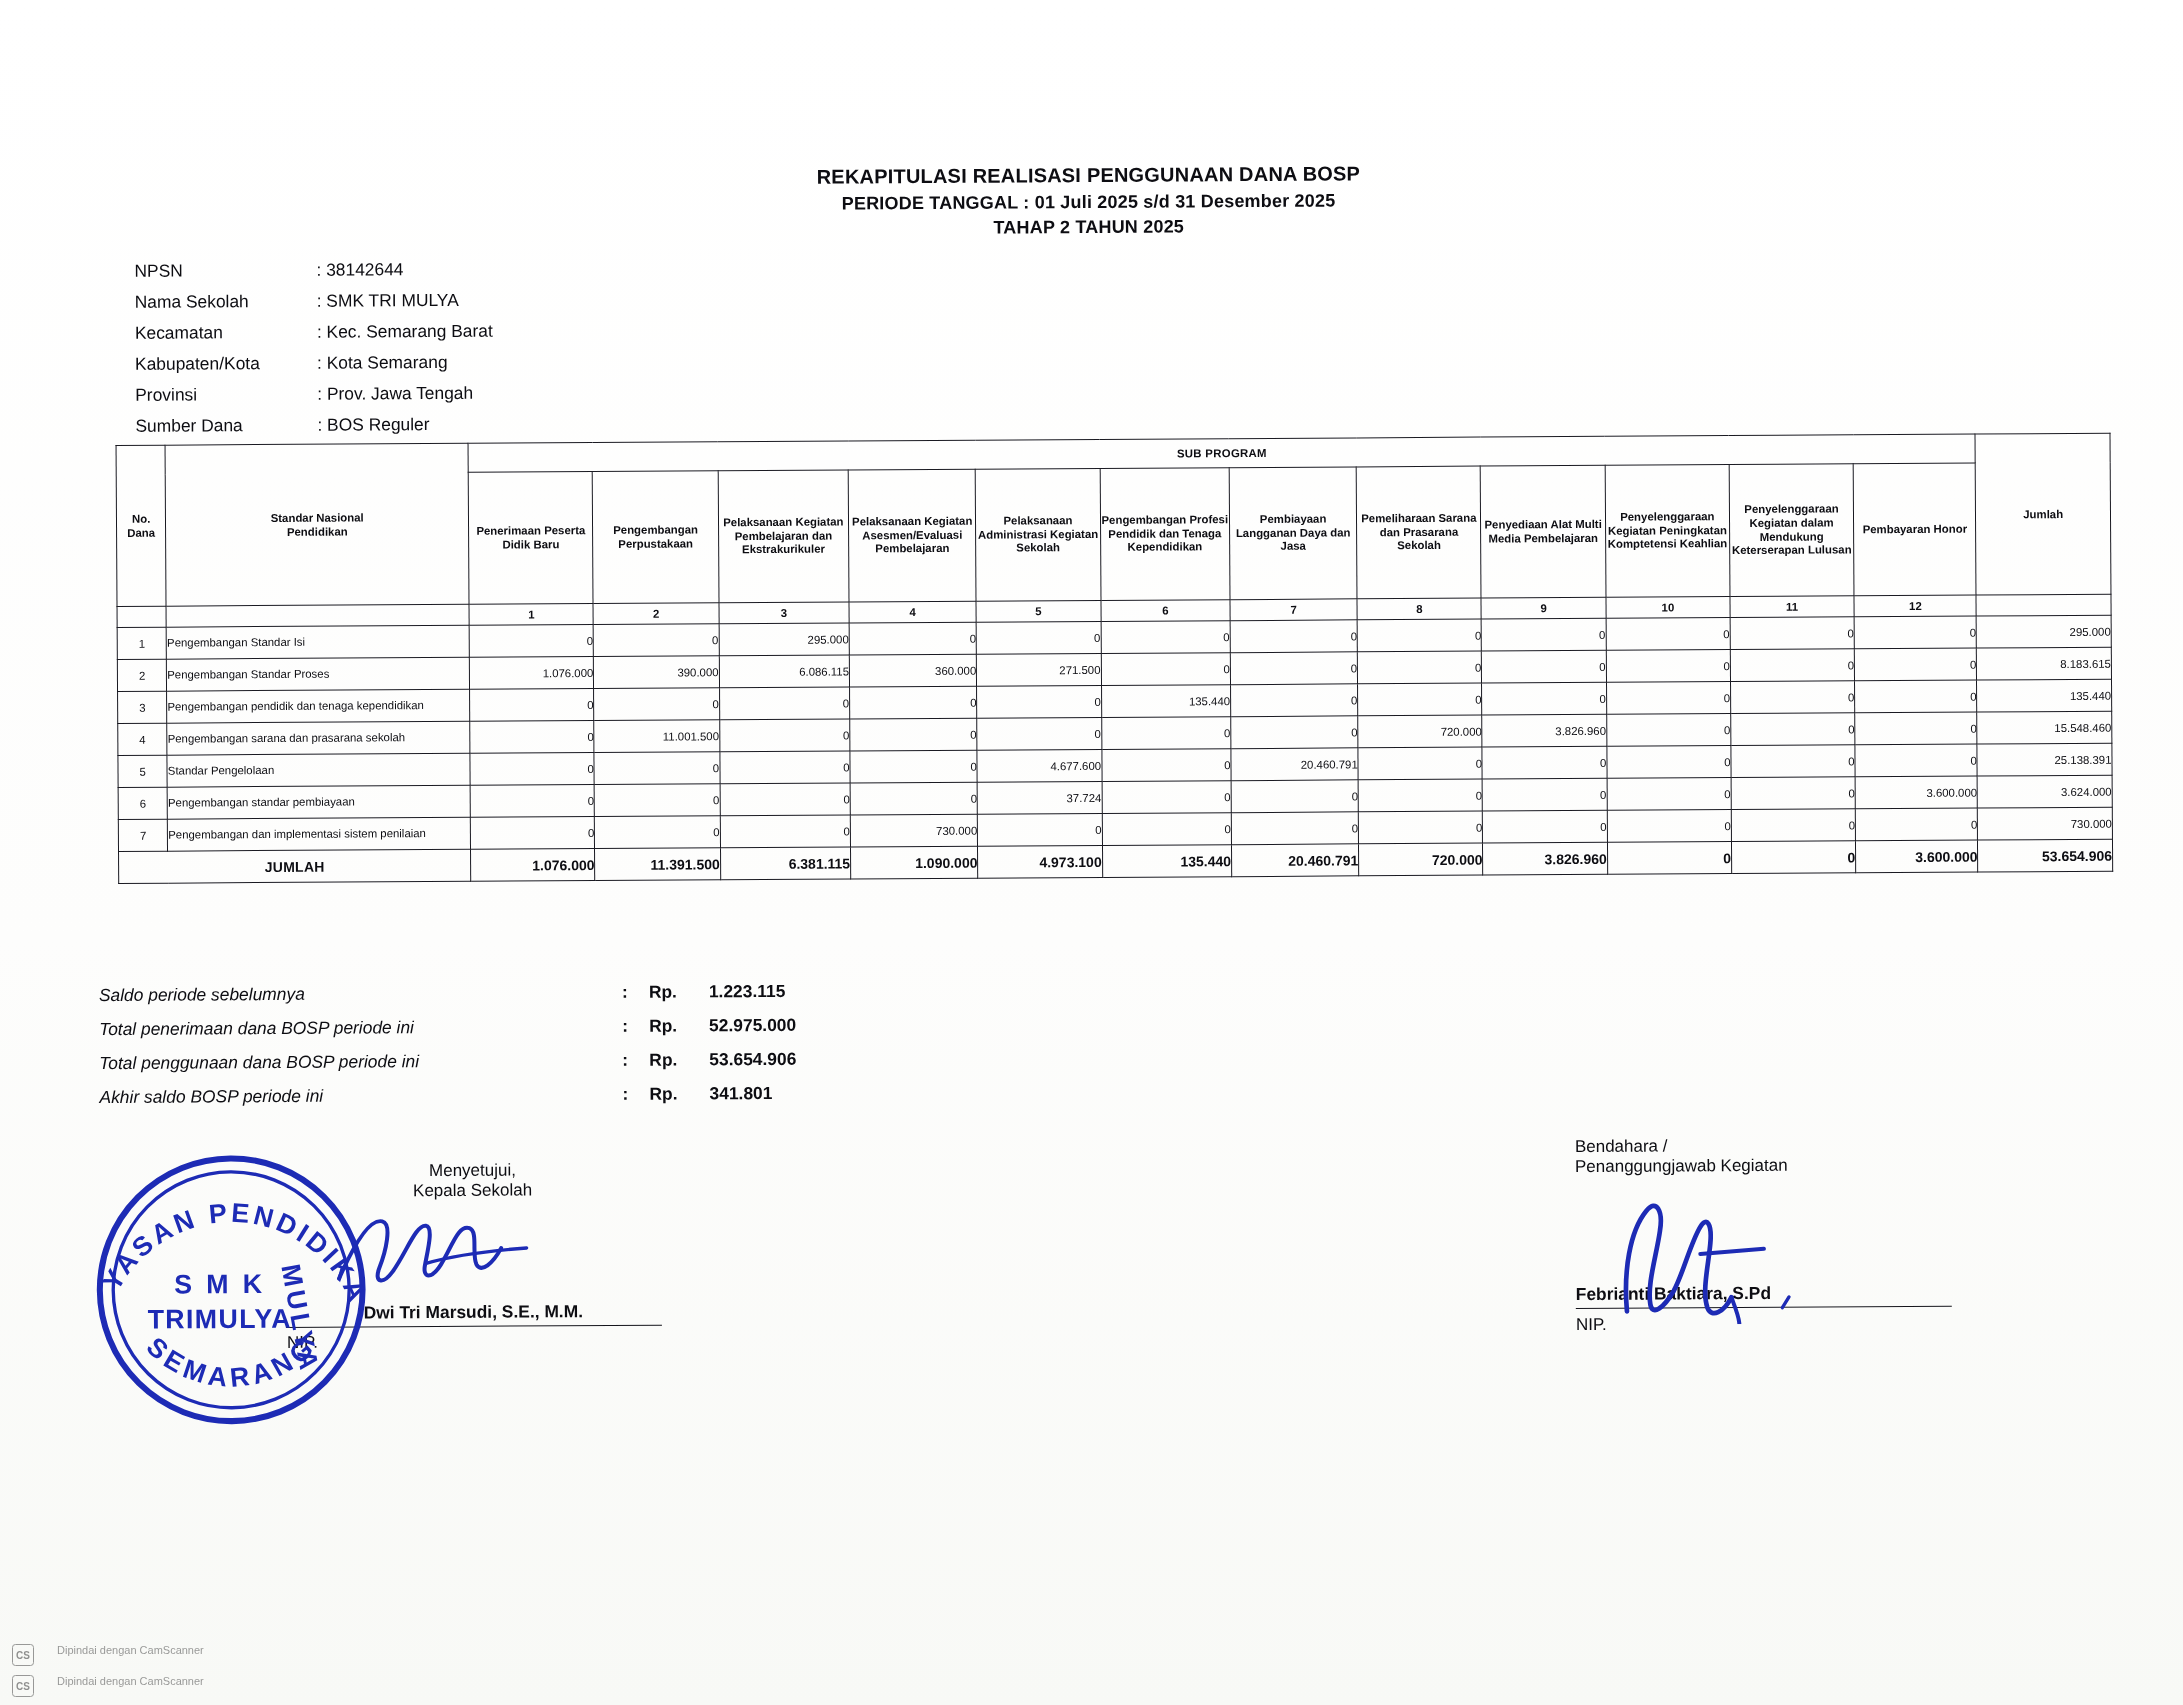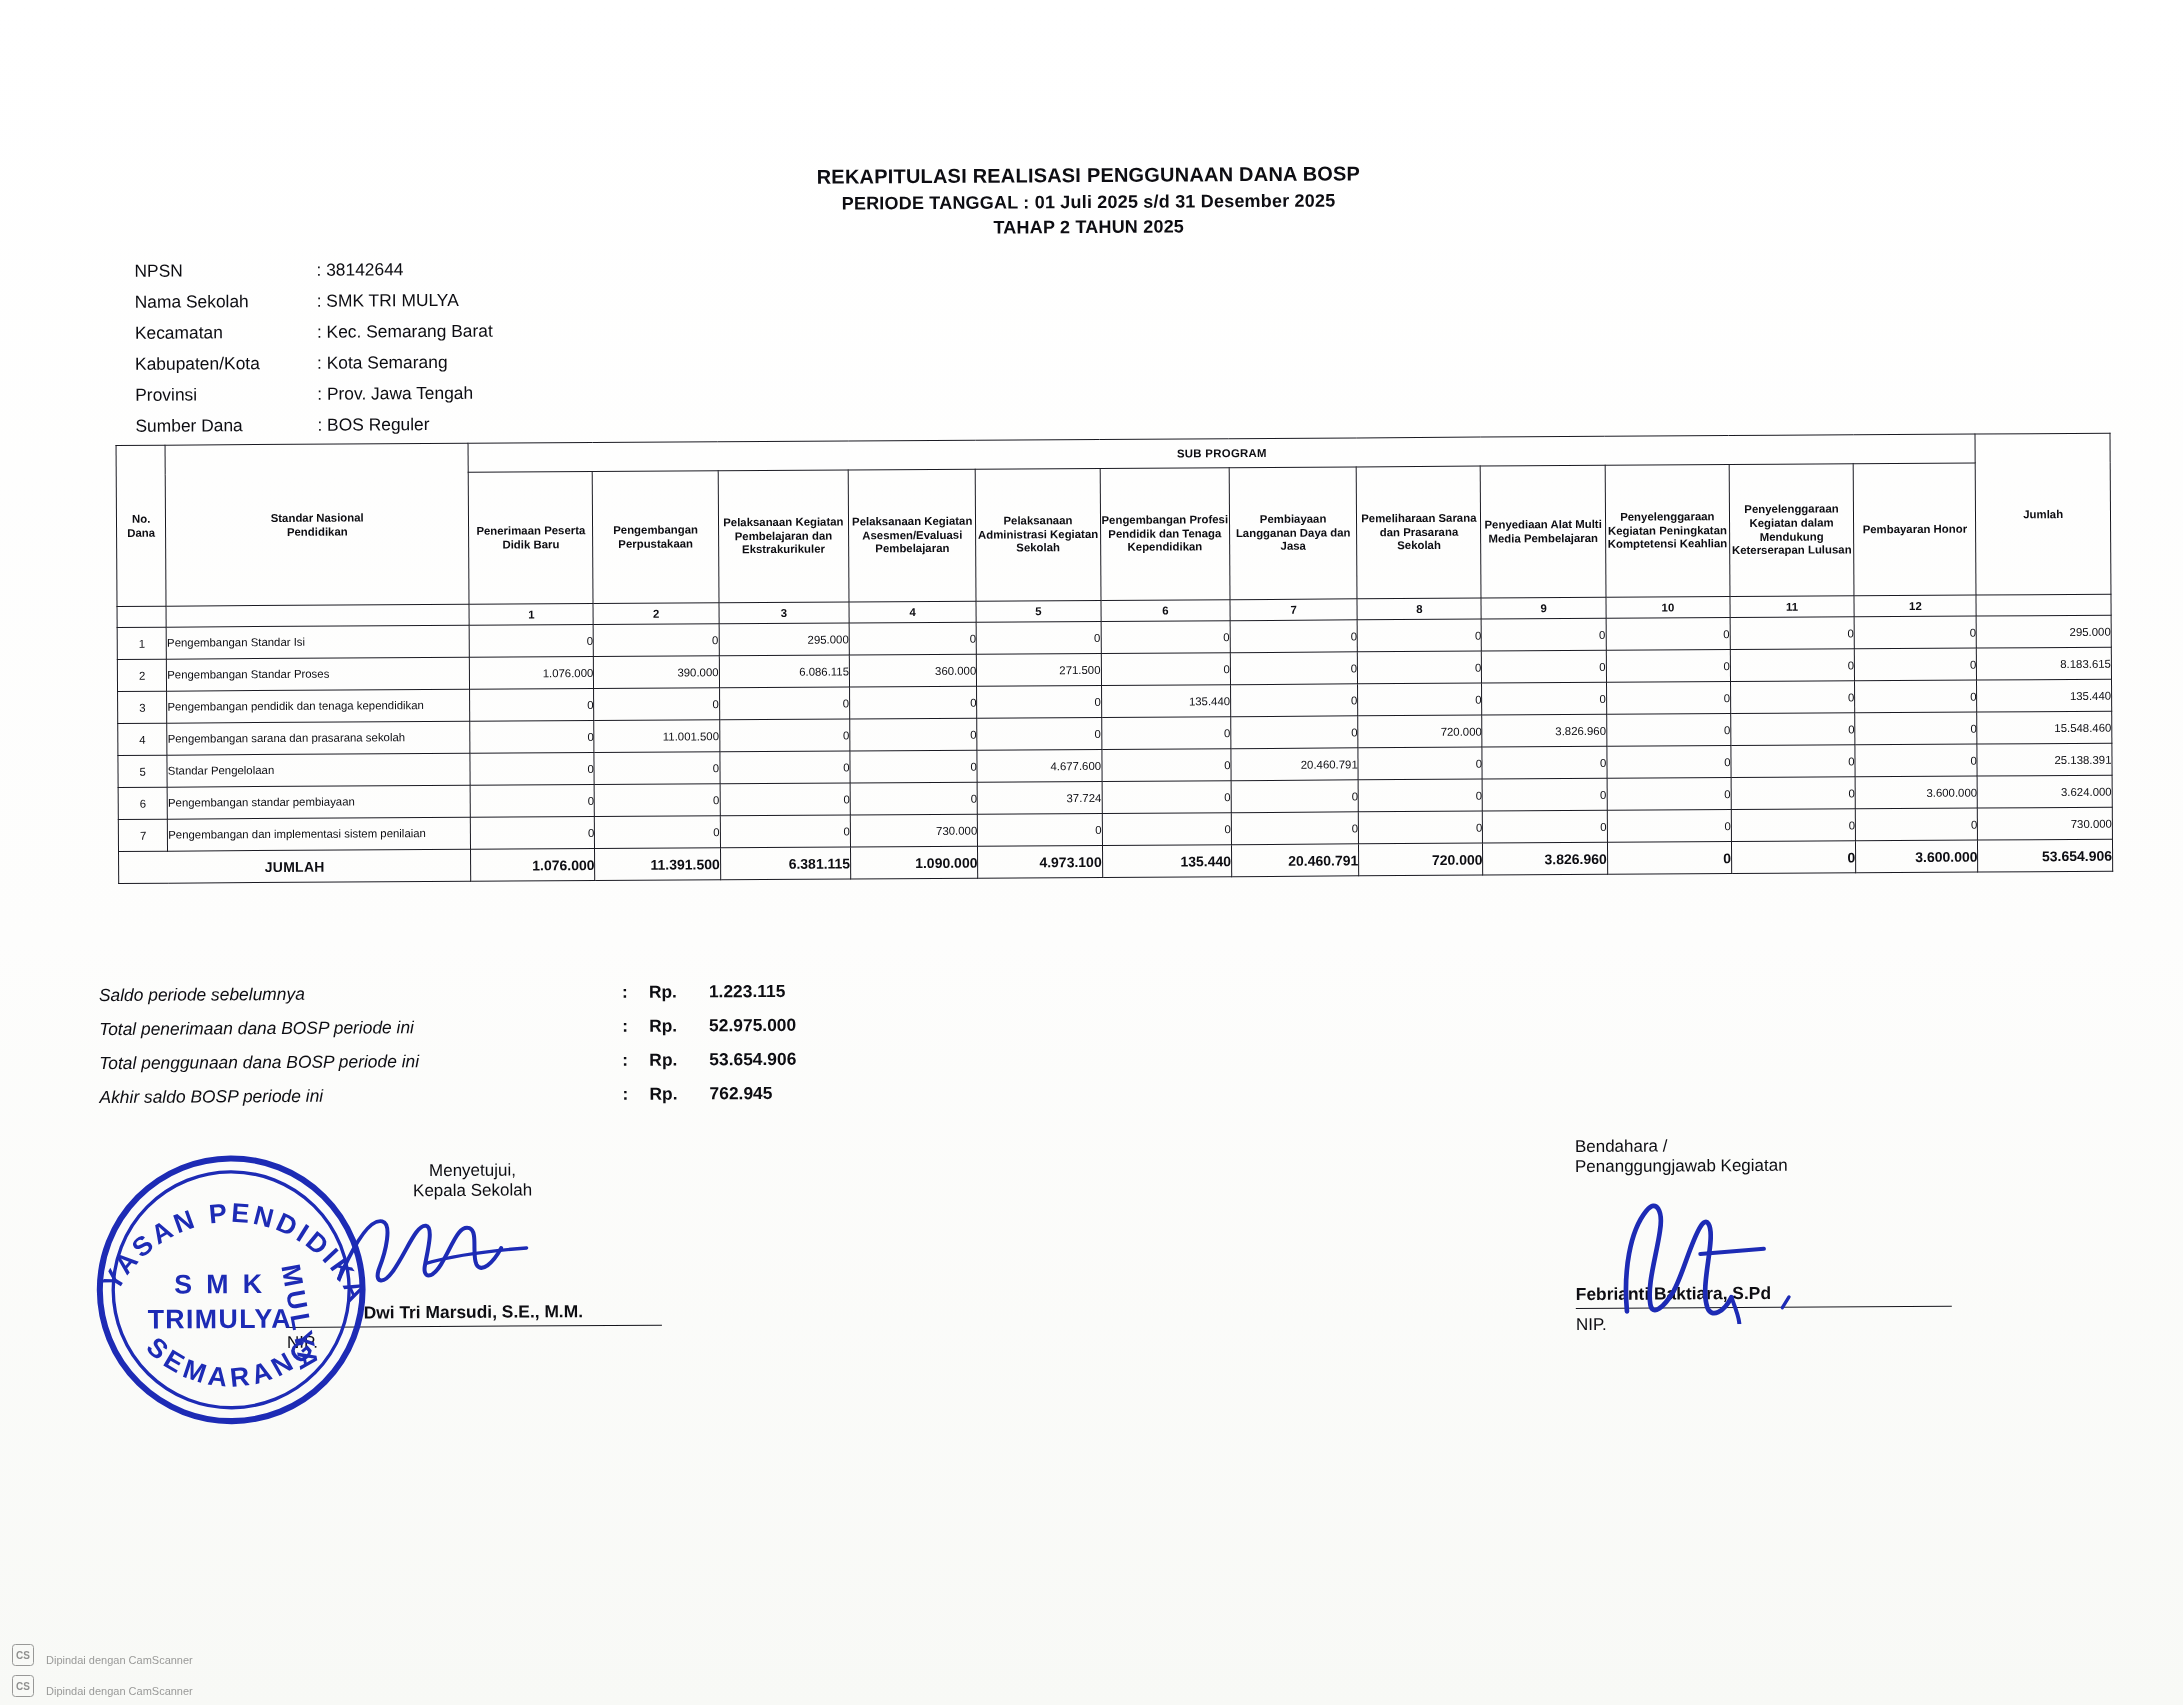--- a/index.html
+++ b/index.html
@@ -203,22 +203,22 @@
     font-family: "DejaVu Serif", serif;
     font-style: italic;
     pointer-events: none;
   }
 
   
   .cs-mark {
     position: absolute;
     left: 12px;
     display: flex;
-    align-items: flex-end;
-    gap: 12px;
+    align-items: flex-start;
+    gap: 23px;
     opacity: 0.55;
   }
   .cs-badge {
     width: 20px; height: 20px;
     border: 1.3px solid #4a4a4a;
     border-radius: 3.4px;
     font-size: 10px;
     font-weight: bold;
     color: #3a3a3a;
     display: flex;
@@ -496,21 +496,21 @@
       <div class="sum-row">
         <div class="sum-label">Total penggunaan dana BOSP periode ini</div>
         <div class="sum-colon">:</div>
         <div class="sum-rp">Rp.</div>
         <div class="sum-val">53.654.906</div>
       </div>
       <div class="sum-row">
         <div class="sum-label">Akhir saldo BOSP periode ini</div>
         <div class="sum-colon">:</div>
         <div class="sum-rp">Rp.</div>
-        <div class="sum-val">762.945</div>
+        <div class="sum-val">341.801</div>
       </div>
     </div>
 
     <div class="sig-left">
       <div>Menyetujui,</div>
       <div>Kepala Sekolah</div>
       <div class="sig-gap"></div>
       <div class="sig-name">Dwi Tri Marsudi, S.E., M.M.</div>
       <div class="sig-rule"></div>
       <div class="nip" style="text-align:left; padding-left:48px;">NIP.</div>

